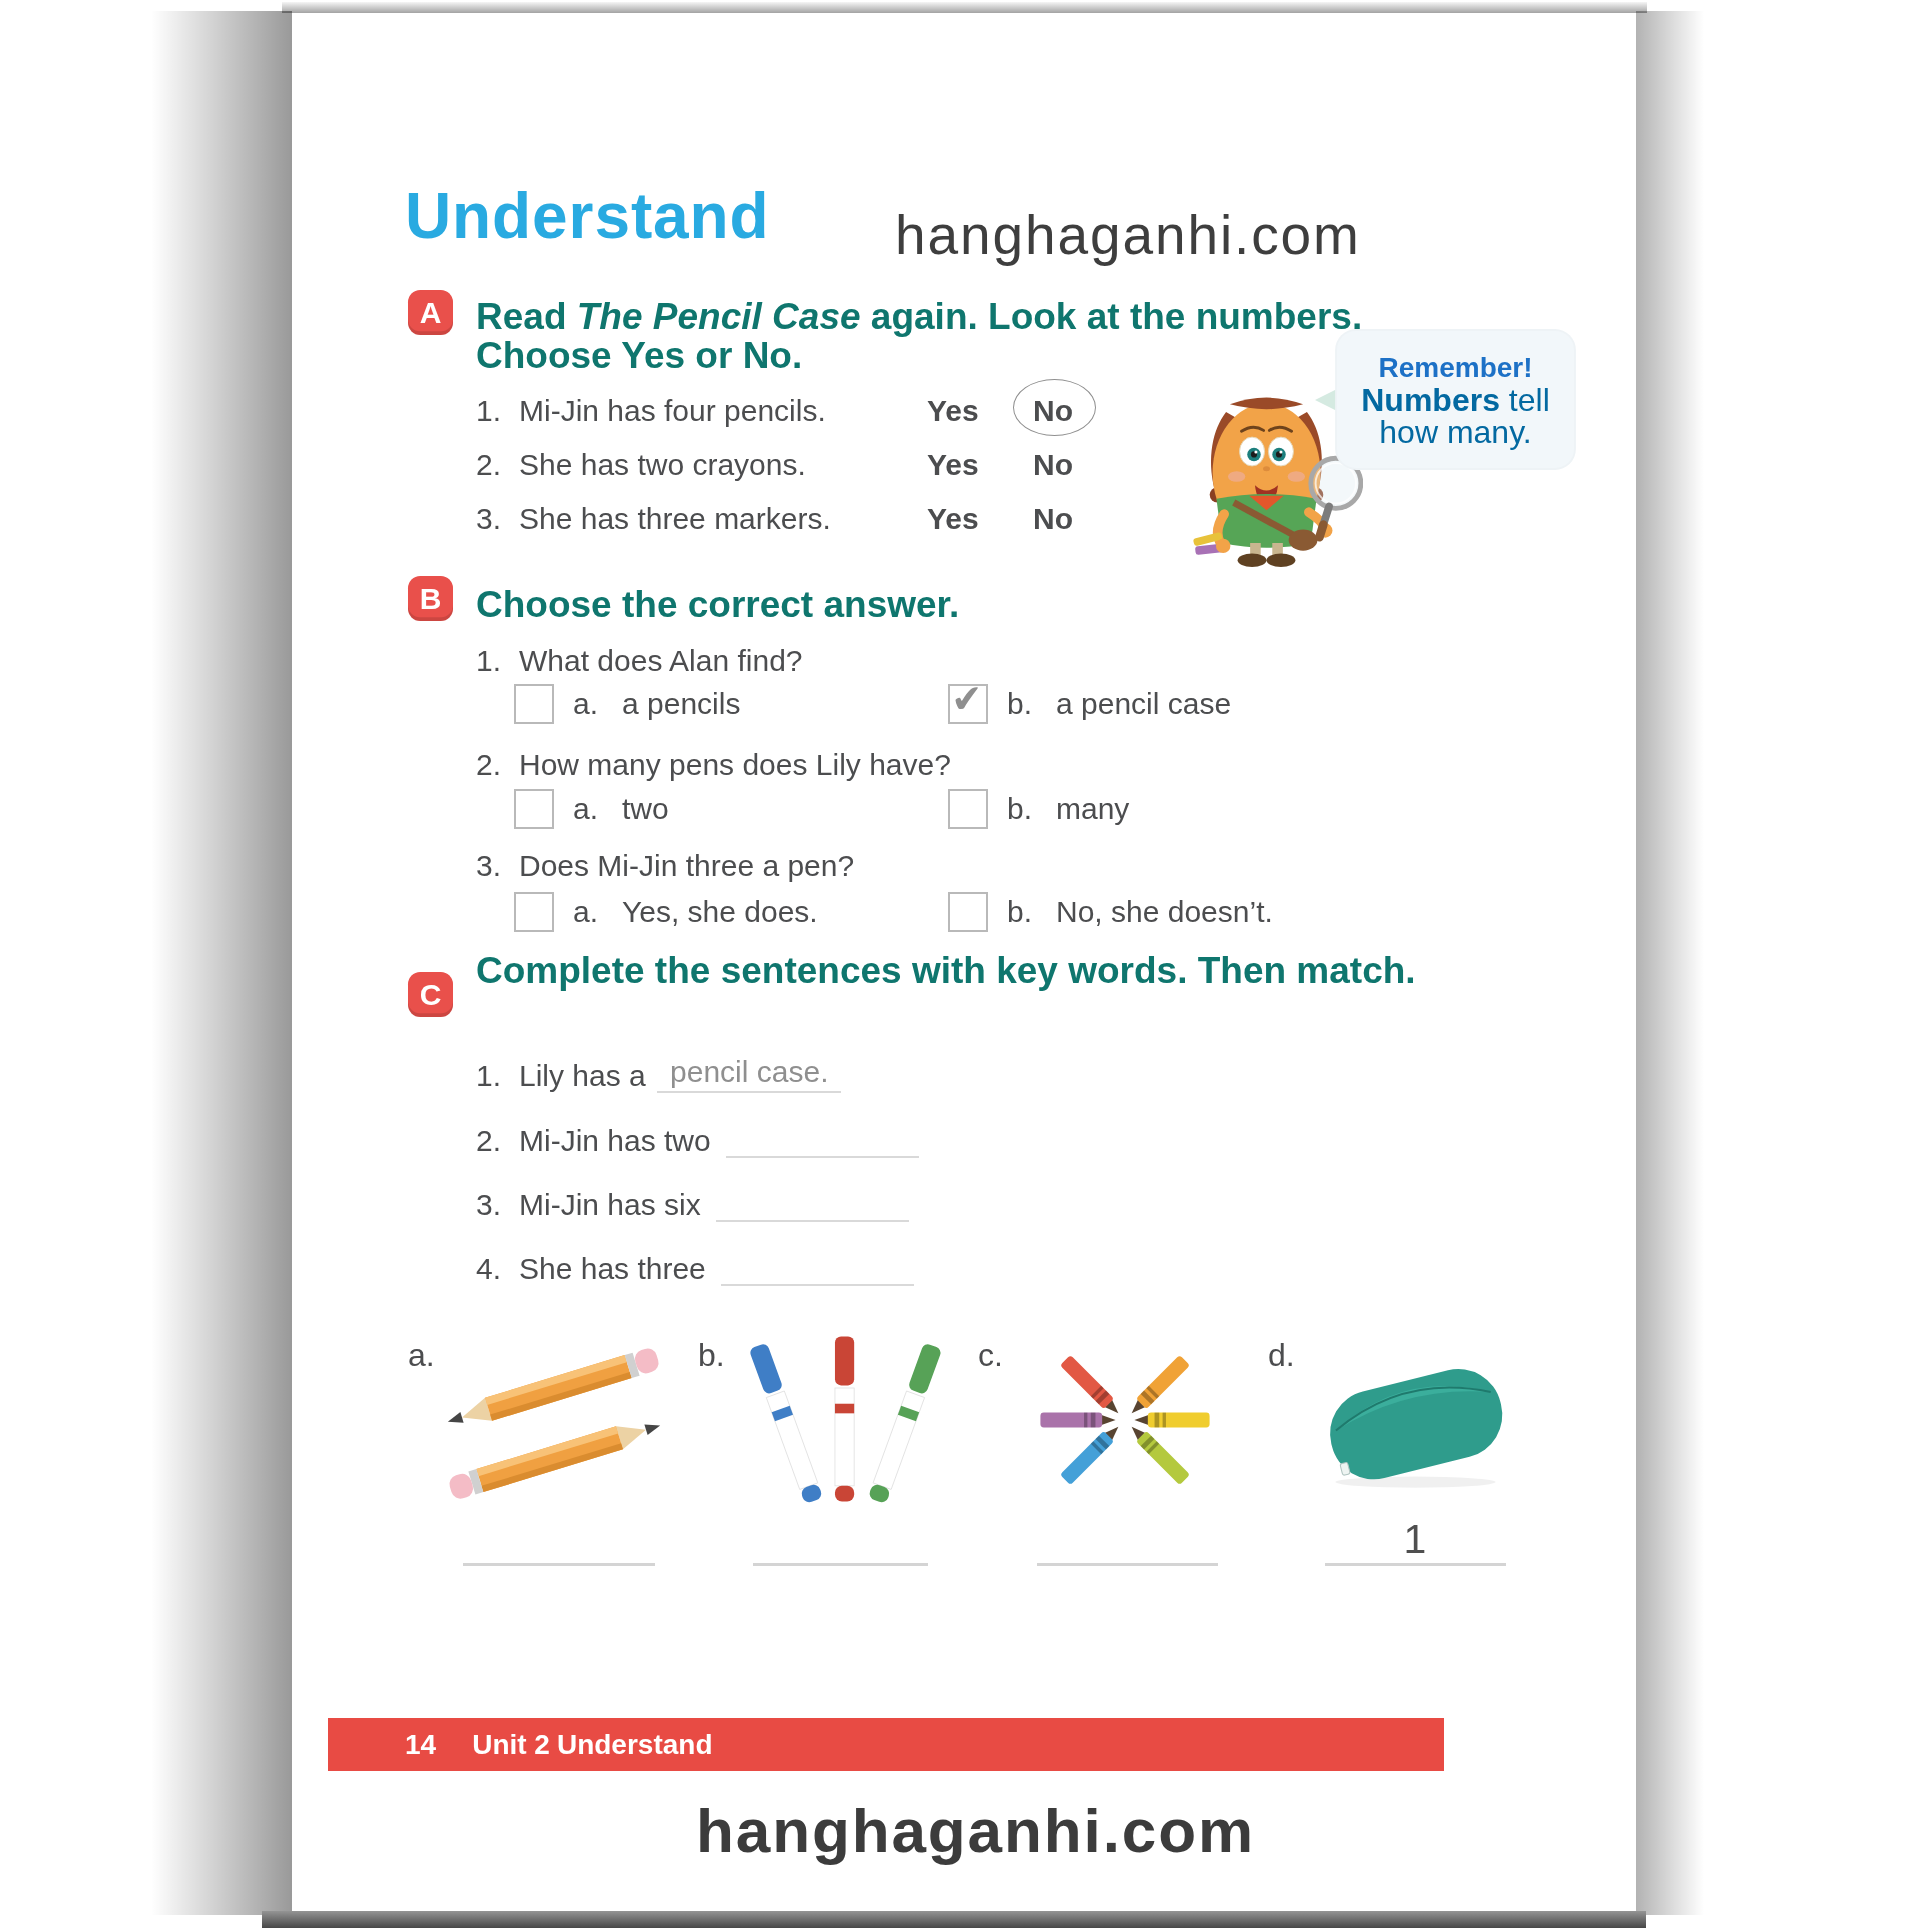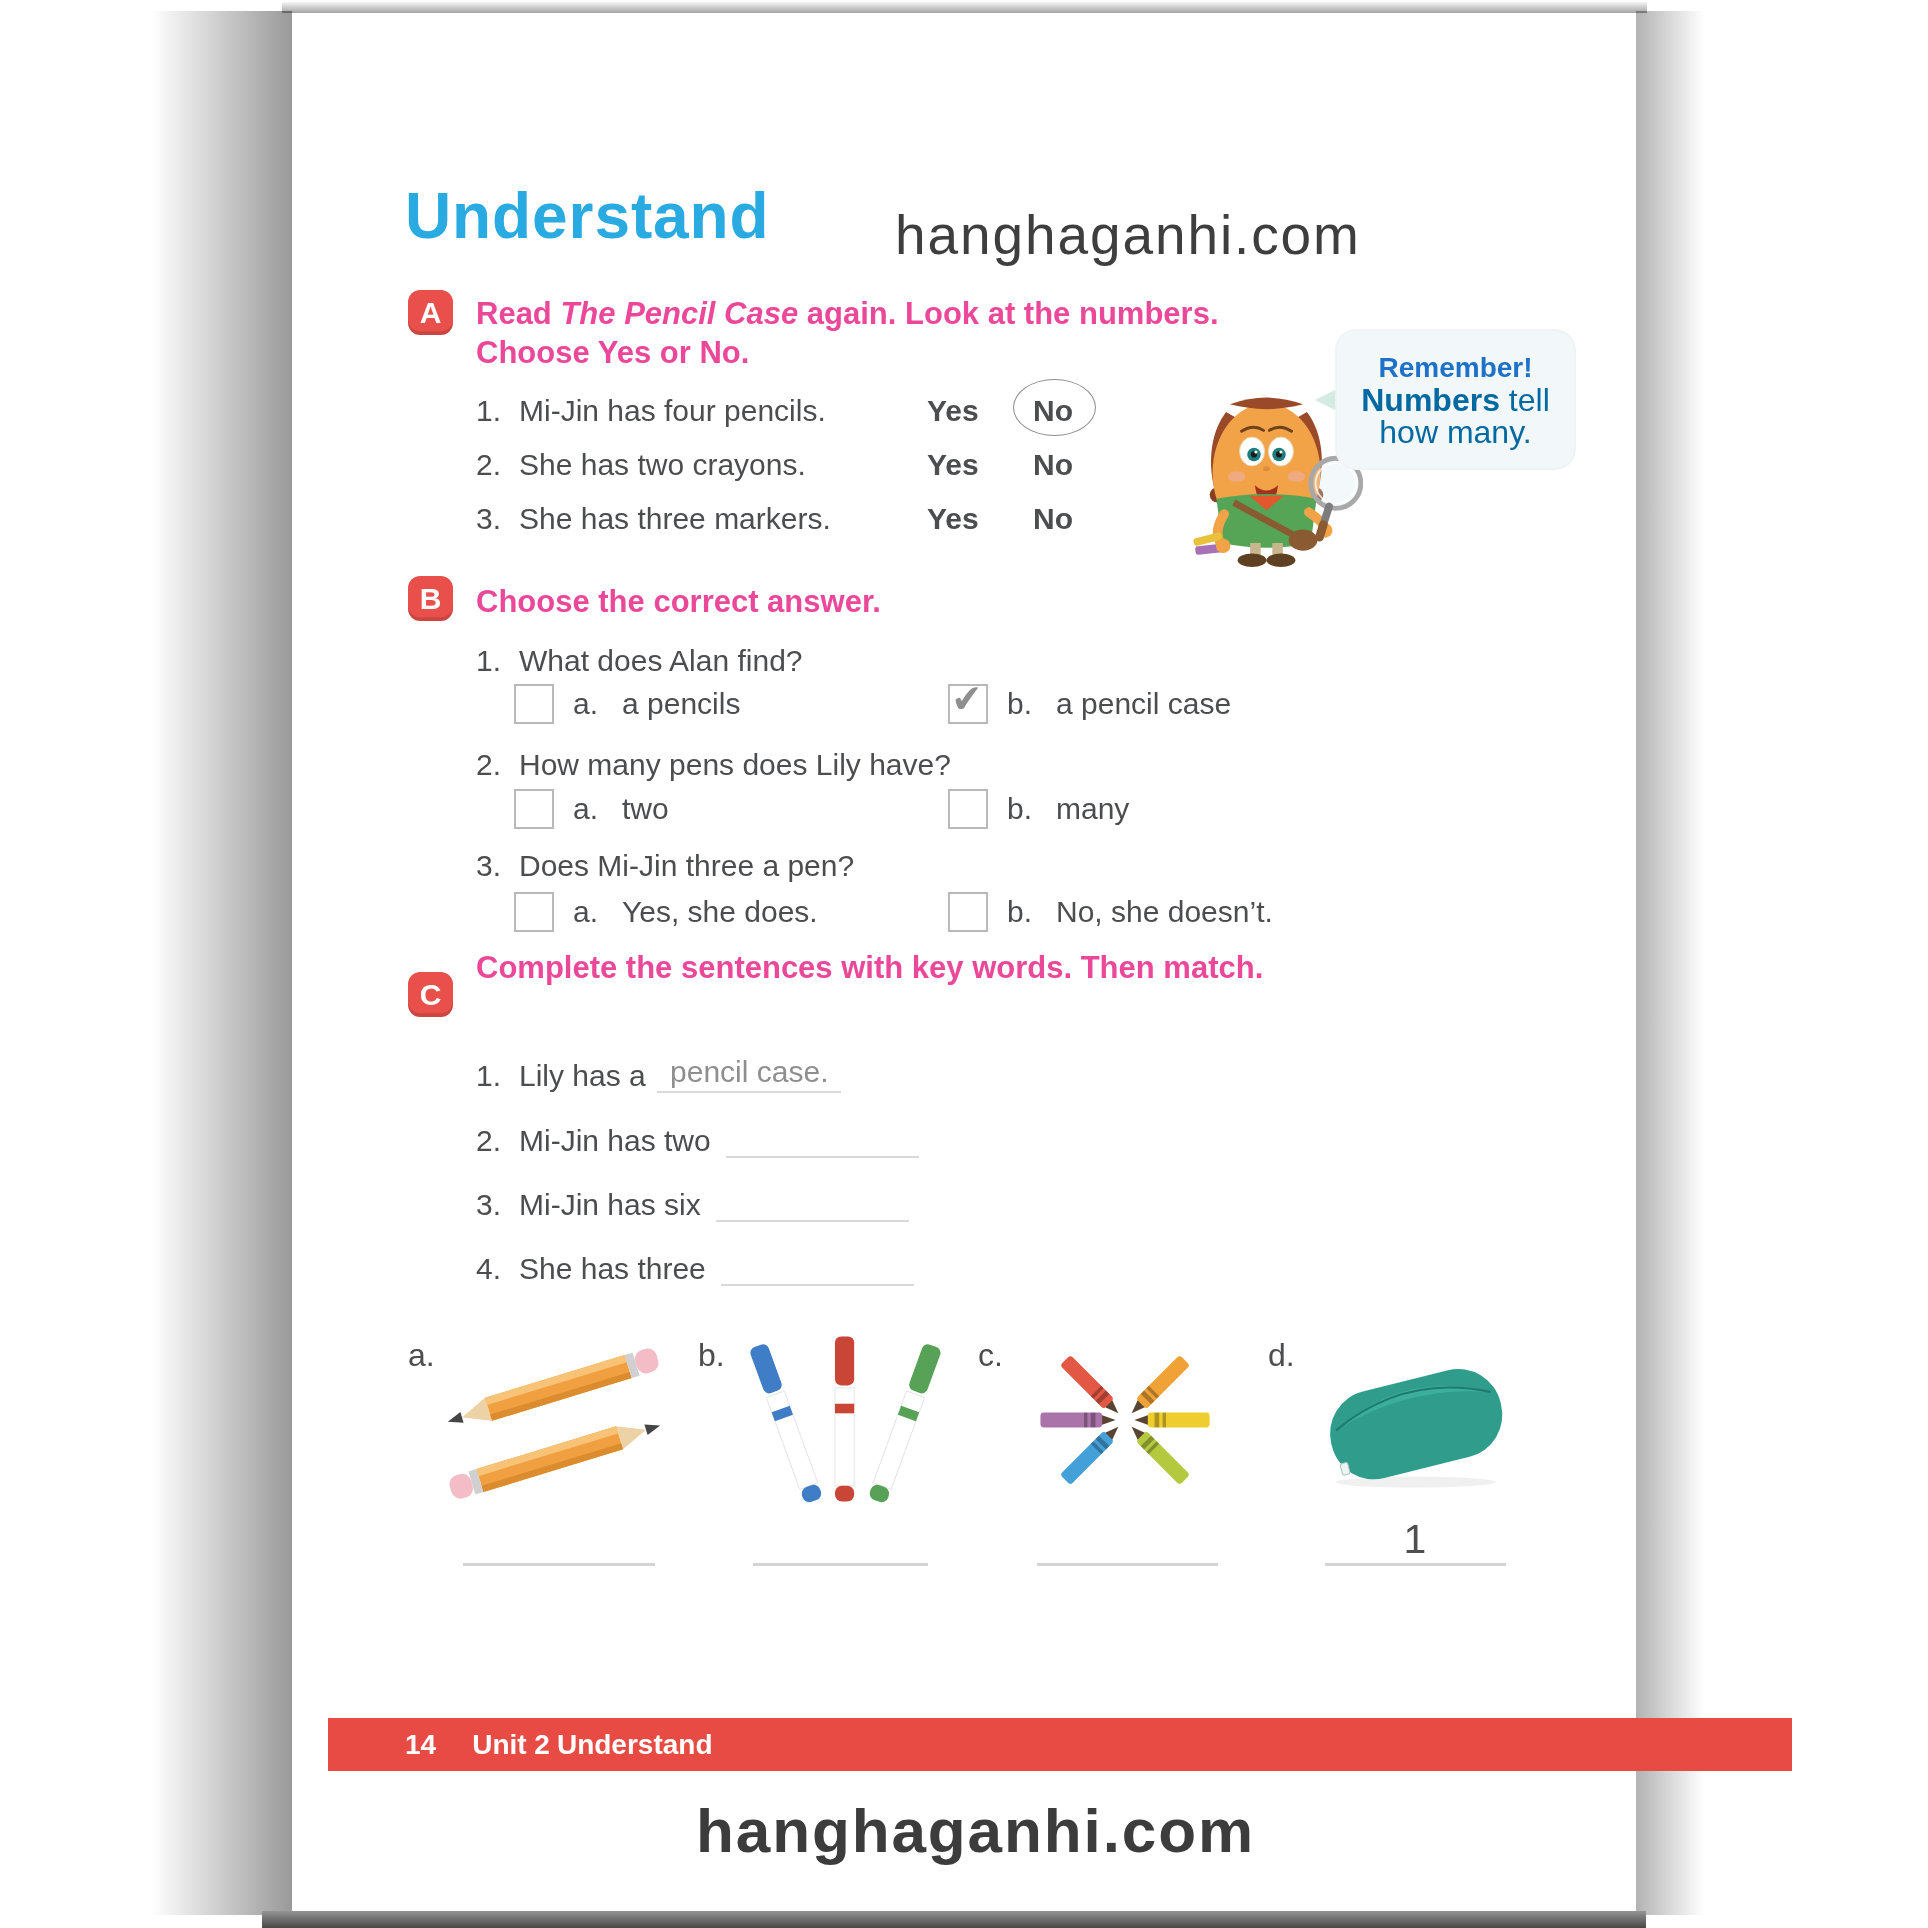--- a/index.html
+++ b/index.html
@@ -18,21 +18,21 @@
   .page-bottom-edge{left:262px;top:1911px;width:1384px;height:17px;
     background:linear-gradient(to bottom,#949494,#474747);}
 
   .page-title{left:405px;top:179px;font-size:64px;font-weight:bold;color:#29aae1;letter-spacing:0.9px;}
   .wm-top{left:895px;top:203px;width:584px;font-size:55px;font-weight:500;color:#3e3e3e;letter-spacing:1.9px;}
   .wm-bottom{left:565px;top:1795px;width:821px;text-align:center;font-size:62px;font-weight:600;color:#3c3c3c;letter-spacing:1.9px;}
 
   .badge{width:45px;height:45px;border-radius:12.2px;background:#e9504b;color:#fff;
          display:flex;align-items:center;justify-content:center;
          font-size:30px;font-weight:bold;box-shadow:inset 0 -3.8px 0 rgba(0,0,0,0.12);}
-  .head{font-size:31px;font-weight:bold;color:#ec4899;white-space:nowrap;}
+  .head{font-size:37px;font-weight:bold;color:#0f766e;white-space:nowrap;}
   .head .it{font-style:italic;}
 
   .arow{display:flex;font-size:30px;white-space:nowrap;}
   .num{width:43px;flex:none;}
   .yn{font-size:30px;font-weight:bold;}
   .no-circle{width:81px;height:55px;border:1.9px solid #8f8f8f;border-radius:50%;}
 
   .bq{display:flex;font-size:30px;white-space:nowrap;}
   .opt{display:flex;align-items:center;height:40px;font-size:30px;white-space:nowrap;}
   .checkbox{position:relative;width:36px;height:36px;border:2.8px solid #b9b9b9;background:#fff;flex:none;}
@@ -41,21 +41,21 @@
   .letter{margin-left:19px;width:49px;flex:none;}
 
   .citem{display:flex;align-items:flex-end;font-size:30px;white-space:nowrap;}
   .c-answer{color:#8f8f8f;border-bottom:2.8px solid #d9d9d9;padding:0 13px 1.9px 13px;margin-left:11.3px;}
   .blank{width:193px;border-bottom:2.8px solid #d9d9d9;margin-left:15px;height:34px;}
 
   .mlabel{font-size:32px;color:#4c4d4f;}
   .ansline{height:2.8px;background:#d4d4d4;}
   .match-num{width:90px;text-align:center;font-size:41px;color:#4f4f4f;}
 
-  .footer-bar{left:328px;top:1718px;width:1464px;height:53px;background:#e84b44;
+  .footer-bar{left:328px;top:1718px;width:1116px;height:53px;background:#e84b44;
       display:flex;align-items:center;color:#fff;font-weight:bold;font-size:28px;
       padding-left:77px;box-sizing:border-box;}
   .footer-bar .f-num{margin-right:36px;}
   .footer-bar .f-unit{margin-right:7px;}
 
   .bubble{left:1337px;top:331px;width:237px;height:137px;background:#f2f7fa;border-radius:19px;
       text-align:center;box-shadow:0 0 0 1.9px #eef3f6;}
   .bubble-title{margin-top:21px;font-size:28px;font-weight:bold;color:#1d71c6;}
   .bubble-line{font-size:32px;color:#0369a1;line-height:32px;}
   .bubble-arrow{left:1315px;top:388px;width:0;height:0;border-top:12.2px solid transparent;

